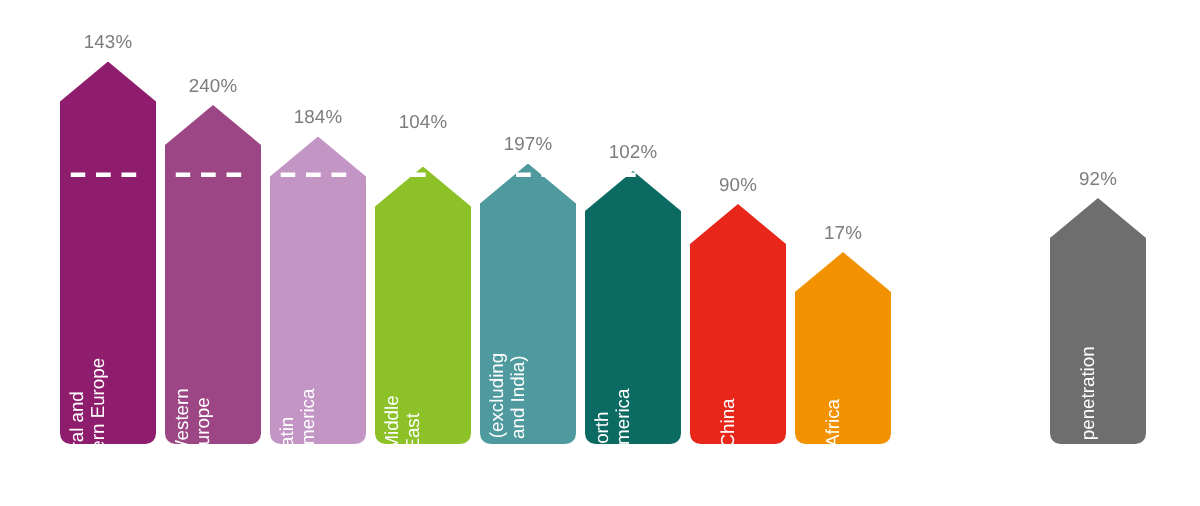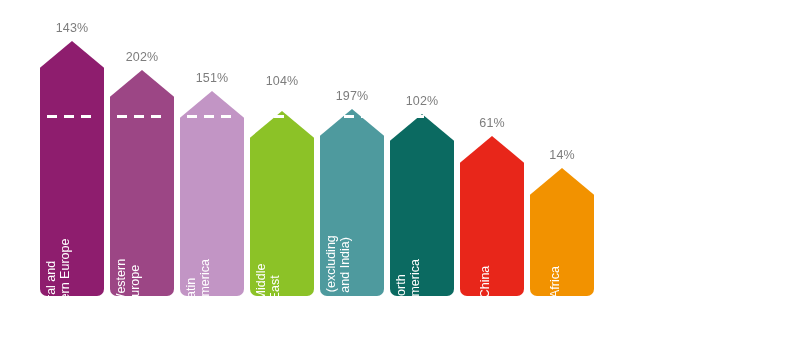--- a/index.html
+++ b/index.html
@@ -125,33 +125,33 @@
           <div class="bar-roof" style="height: 46px; background: rgb(142, 29, 110);"></div>
           <div class="bar-body" style="height: 211px; background: rgb(142, 29, 110);"></div>
           <div class="dash-line" style="bottom: 178px;"></div>
           <div class="label-anchor">
             <div class="bar-label">Central and
 Eastern Europe</div>
           </div>
         </div>
       </div>
       <div class="bar-group" style="left: 110px; height: 226px;">
-        <div class="bar-value" style="bottom: 232px;">202%</div>
+        <div class="bar-value" style="bottom: 232px;">240%</div>
         <div class="bar-shape">
           <div class="bar-roof" style="height: 46px; background: rgb(156, 70, 133);"></div>
           <div class="bar-body" style="height: 182px; background: rgb(156, 70, 133);"></div>
           <div class="dash-line" style="bottom: 178px;"></div>
           <div class="label-anchor">
             <div class="bar-label">Western
 Europe</div>
           </div>
         </div>
       </div>
       <div class="bar-group" style="left: 180px; height: 205px;">
-        <div class="bar-value" style="bottom: 211px;">151%</div>
+        <div class="bar-value" style="bottom: 211px;">184%</div>
         <div class="bar-shape">
           <div class="bar-roof" style="height: 46px; background: rgb(194, 149, 197);"></div>
           <div class="bar-body" style="height: 161px; background: rgb(194, 149, 197);"></div>
           <div class="dash-line" style="bottom: 178px;"></div>
           <div class="label-anchor">
             <div class="bar-label">Latin
 America</div>
           </div>
         </div>
       </div>
@@ -185,34 +185,44 @@
           <div class="bar-roof" style="height: 46px; background: rgb(11, 106, 97);"></div>
           <div class="bar-body" style="height: 138px; background: rgb(11, 106, 97);"></div>
           <div class="dash-line" style="bottom: 178px;"></div>
           <div class="label-anchor">
             <div class="bar-label">North
 America</div>
           </div>
         </div>
       </div>
       <div class="bar-group" style="left: 460px; height: 160px;">
-        <div class="bar-value" style="bottom: 166px;">61%</div>
+        <div class="bar-value" style="bottom: 166px;">90%</div>
         <div class="bar-shape">
           <div class="bar-roof" style="height: 46px; background: rgb(232, 38, 26);"></div>
           <div class="bar-body" style="height: 116px; background: rgb(232, 38, 26);"></div>
           <div class="label-anchor">
             <div class="bar-label">China</div>
           </div>
         </div>
       </div>
       <div class="bar-group" style="left: 530px; height: 128px;">
-        <div class="bar-value" style="bottom: 134px;">14%</div>
+        <div class="bar-value" style="bottom: 134px;">17%</div>
         <div class="bar-shape">
           <div class="bar-roof" style="height: 46px; background: rgb(242, 146, 0);"></div>
           <div class="bar-body" style="height: 84px; background: rgb(242, 146, 0);"></div>
           <div class="label-anchor">
             <div class="bar-label">Africa</div>
           </div>
         </div>
       </div>
+      <div class="bar-group" style="left: 700px; height: 164px;">
+        <div class="bar-value" style="bottom: 170px;">92%</div>
+        <div class="bar-shape">
+          <div class="bar-roof" style="height: 46px; background: rgb(110, 110, 110);"></div>
+          <div class="bar-body" style="height: 120px; background: rgb(110, 110, 110);"></div>
+          <div class="label-anchor">
+            <div class="bar-label">Global penetration</div>
+          </div>
+        </div>
+      </div>
     </div>
 
 </div>
 
 </body></html>

